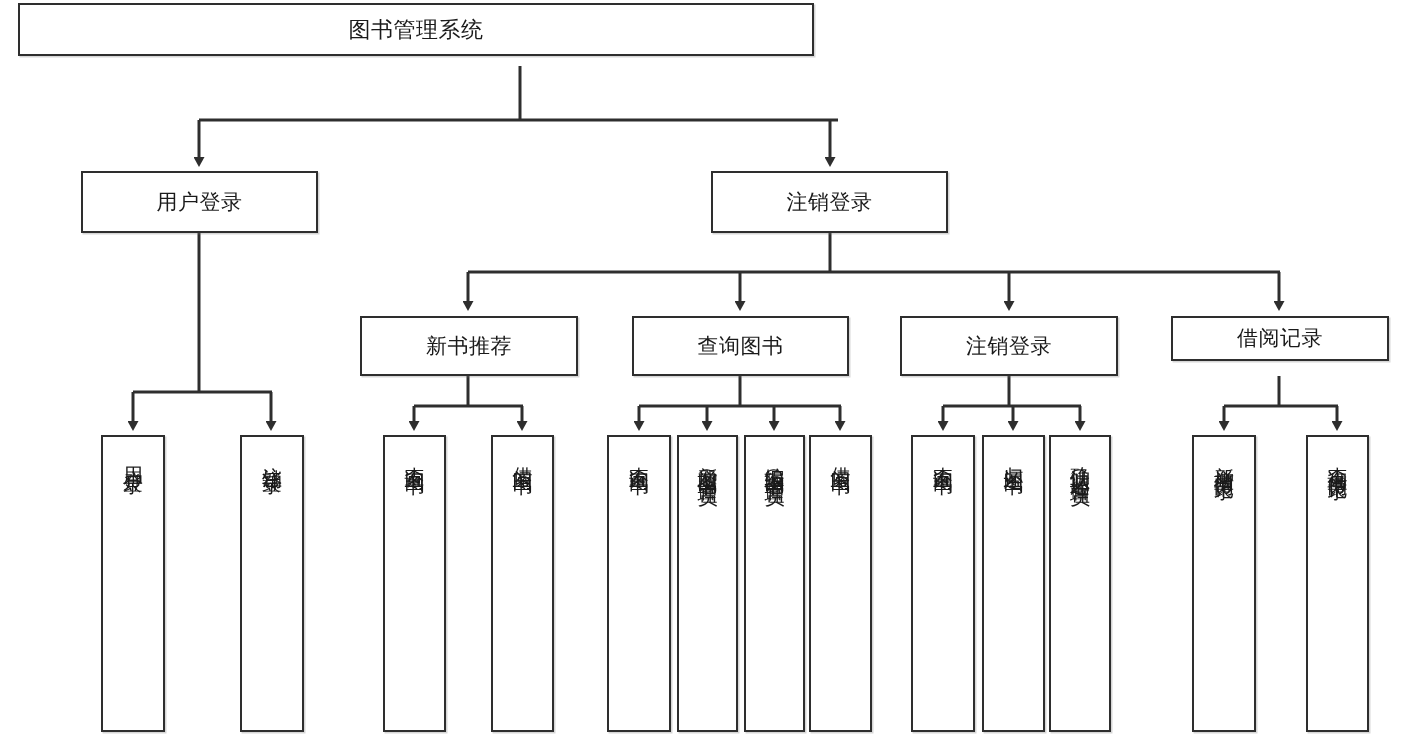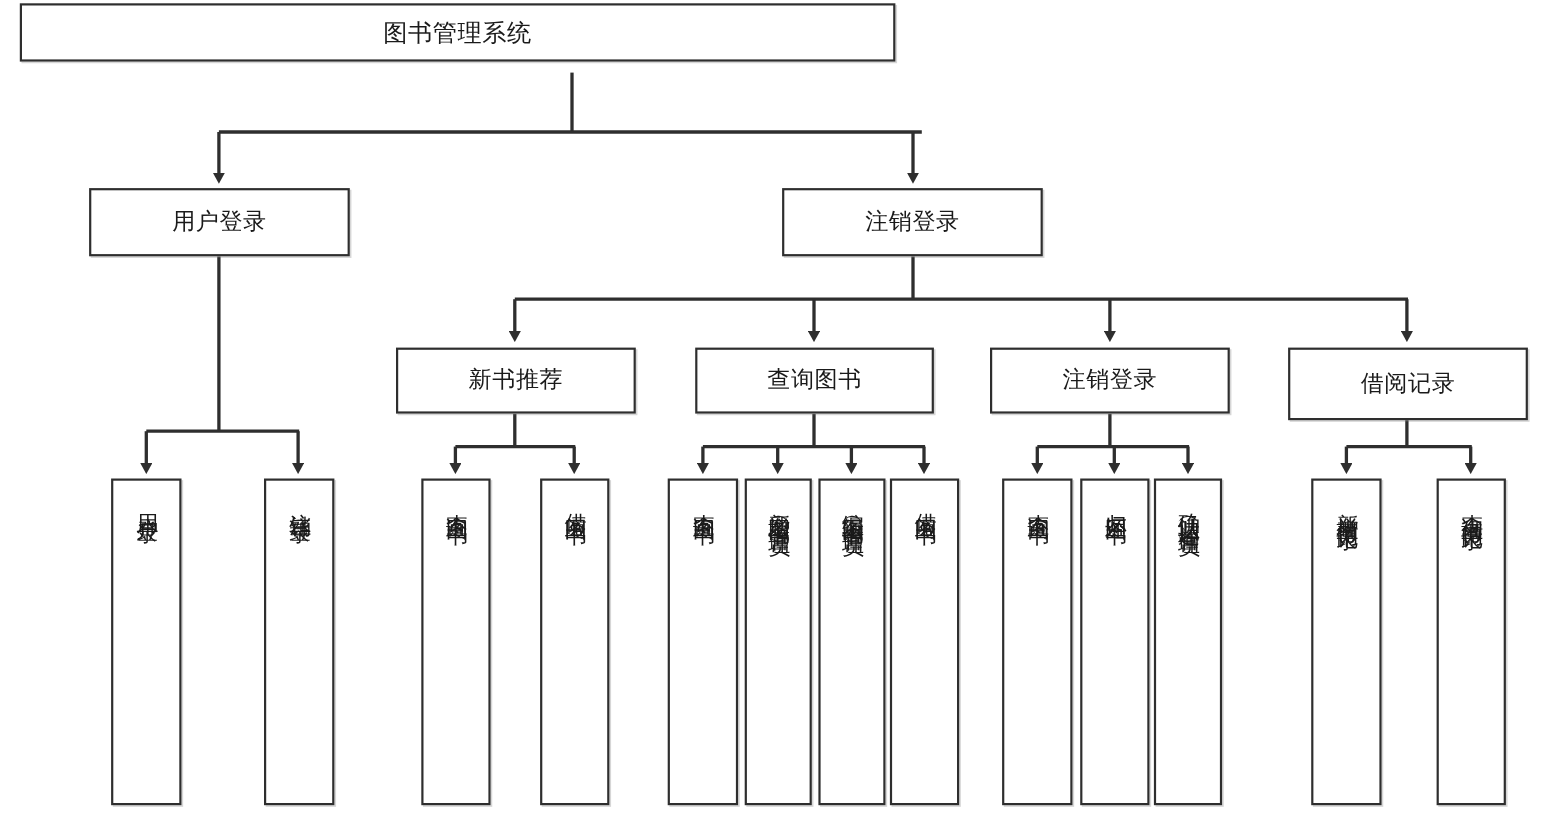--- a/index.html
+++ b/index.html
@@ -139,21 +139,21 @@
 
   <div class="node h" style="left:360px; top:316px; width:218px; height:60px;">
     <span class="lbl">新书推荐</span>
   </div>
   <div class="node h" style="left:632px; top:316px; width:217px; height:60px;">
     <span class="lbl">查询图书</span>
   </div>
   <div class="node h" style="left:900px; top:316px; width:218px; height:60px;">
     <span class="lbl">注销登录</span>
   </div>
-  <div class="node h" style="left:1171px; top:316px; width:218px; height:66px;">
+  <div class="node h" style="left:1171px; top:316px; width:218px; height:45px;">
     <span class="lbl">借阅记录</span>
   </div>
 
   <div class="node v" style="left:101px; top:435px; width:64px; height:297px;">
     <span class="lbl">用户登录</span>
   </div>
   <div class="node v" style="left:240px; top:435px; width:64px; height:297px;">
     <span class="lbl">注销登录</span>
   </div>
 

